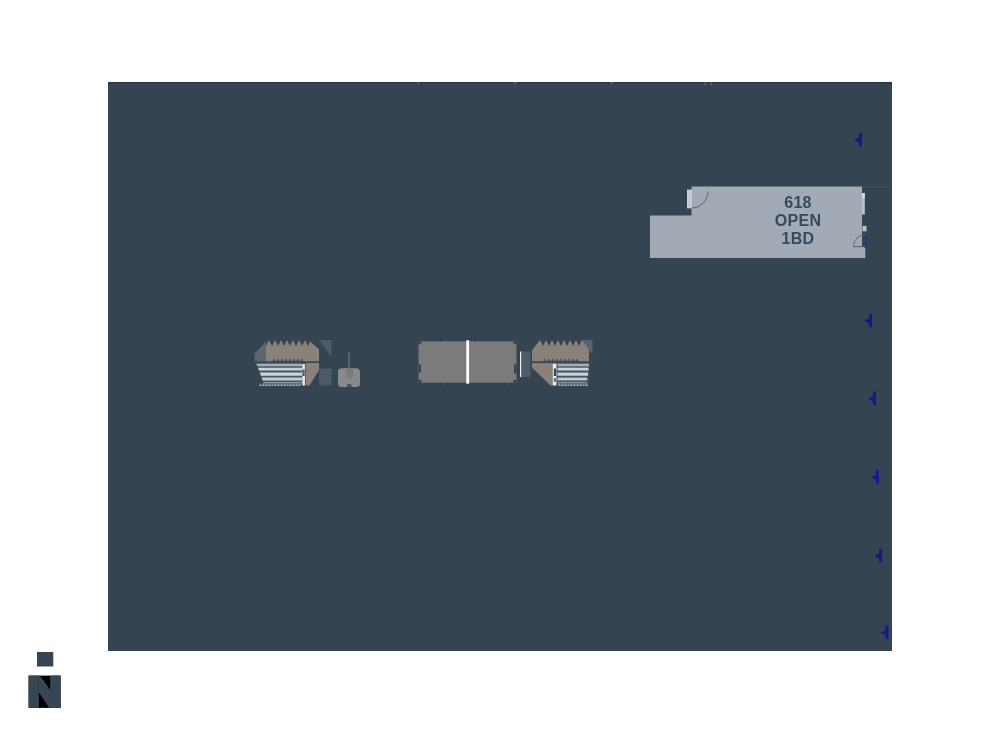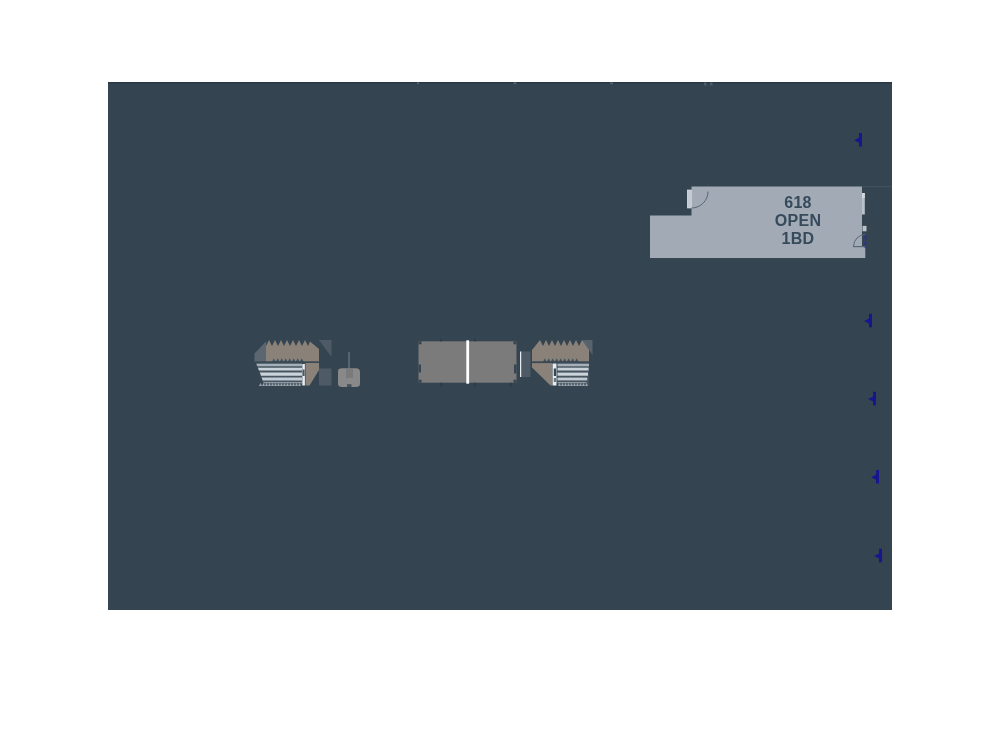--- a/index.html
+++ b/index.html
@@ -1,16 +1,16 @@
 <!DOCTYPE html>
 <html><head>
 <meta charset="utf-8">
 <style>
   html,body{margin:0;padding:0;background:#ffffff;}
-  .page{position:relative;width:1000px;height:610px;background:#ffffff;overflow:hidden;
+  .page{position:relative;width:1000px;height:737px;background:#ffffff;overflow:hidden;
         font-family:"Liberation Sans", sans-serif;}
 </style>
 </head>
 <body>
 <div class="page">
 <svg width="1000" height="737" viewBox="0 0 1000 737">
 
   <rect x="108" y="82" width="784" height="569" fill="#344451"></rect>
   <rect x="108" y="82" width="784" height="1.5" fill="#2a3844"></rect>
 

